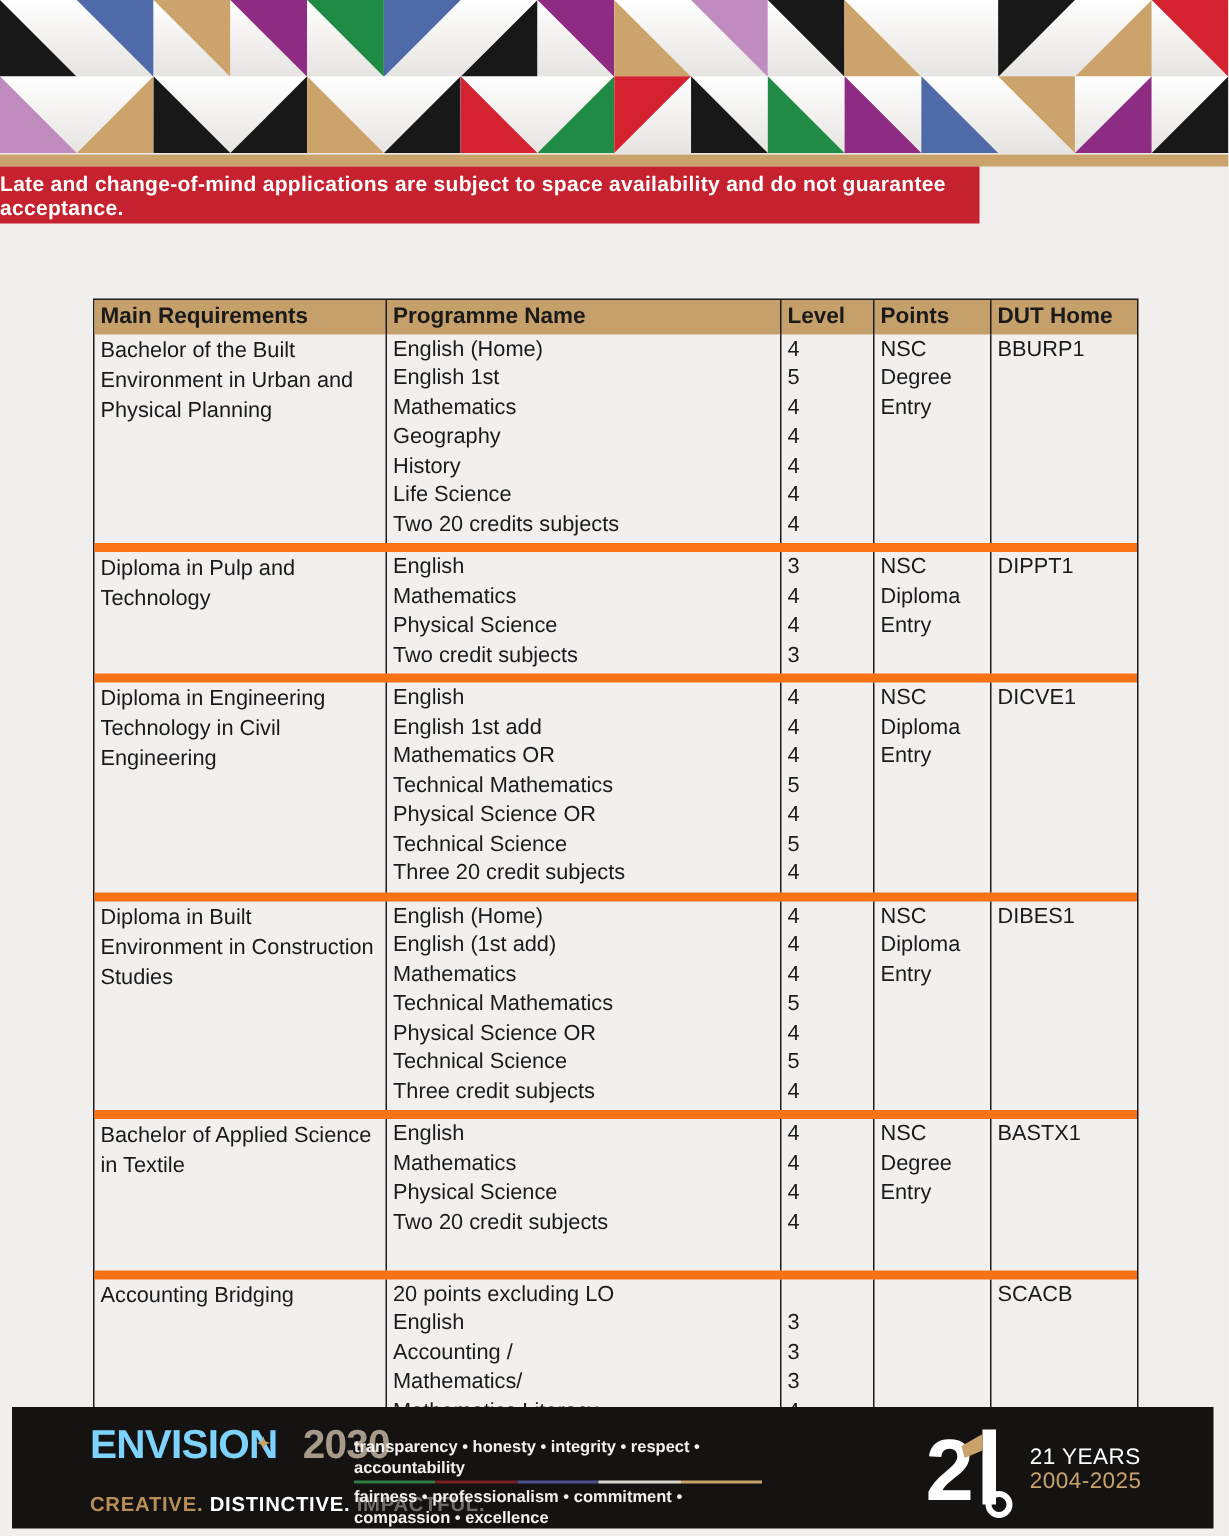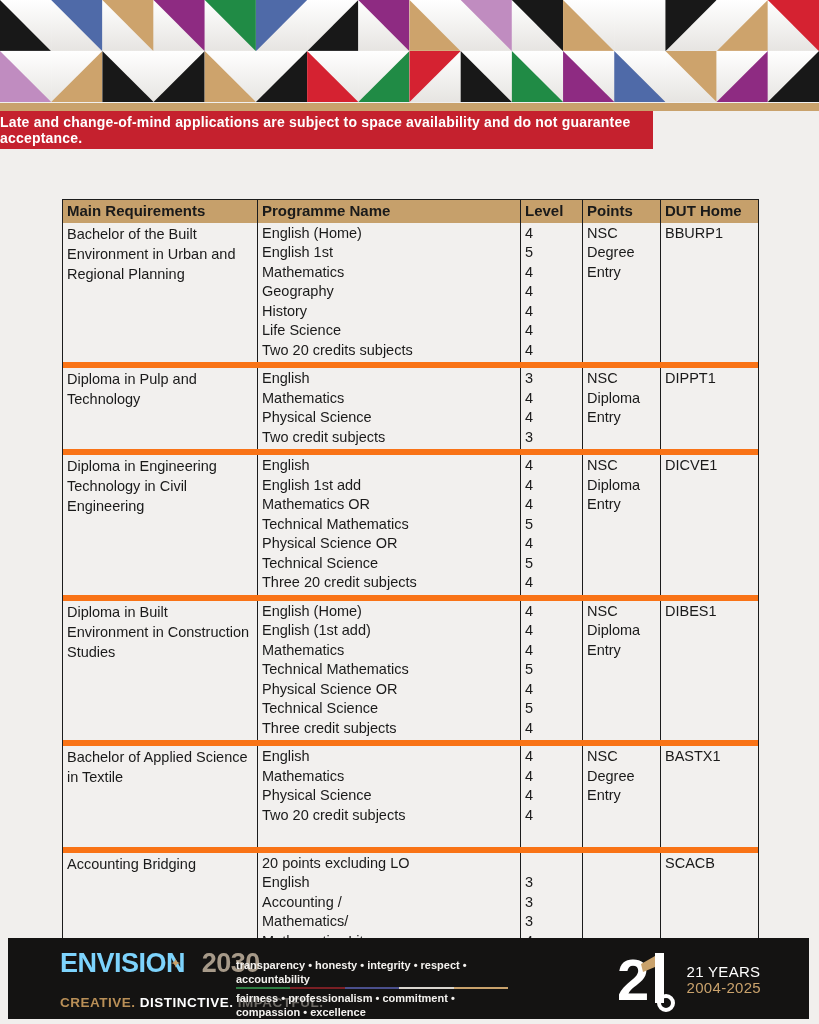--- a/index.html
+++ b/index.html
@@ -128,21 +128,21 @@
 <div class="table-wrap">
   <div class="trow thead">
     <div class="cell">Main Requirements</div>
     <div class="cell">Programme Name</div>
     <div class="cell">Level</div>
     <div class="cell">Points</div>
     <div class="cell">DUT Home</div>
   </div>
   <div id="tbody">
       <div class="trow">
-        <div class="cell" style="white-space: normal; line-height: 20px;">Bachelor of the Built Environment in Urban and Regional Planning</div>
+        <div class="cell" style="white-space: normal; line-height: 20px;">Bachelor of the Built Environment in Urban and Physical Planning</div>
         <div class="cell">
           <div class="line">English (Home)</div>
           <div class="line">English 1st</div>
           <div class="line">Mathematics</div>
           <div class="line">Geography</div>
           <div class="line">History</div>
           <div class="line">Life Science</div>
           <div class="line">Two 20 credits subjects</div>
         </div>
         <div class="cell">

